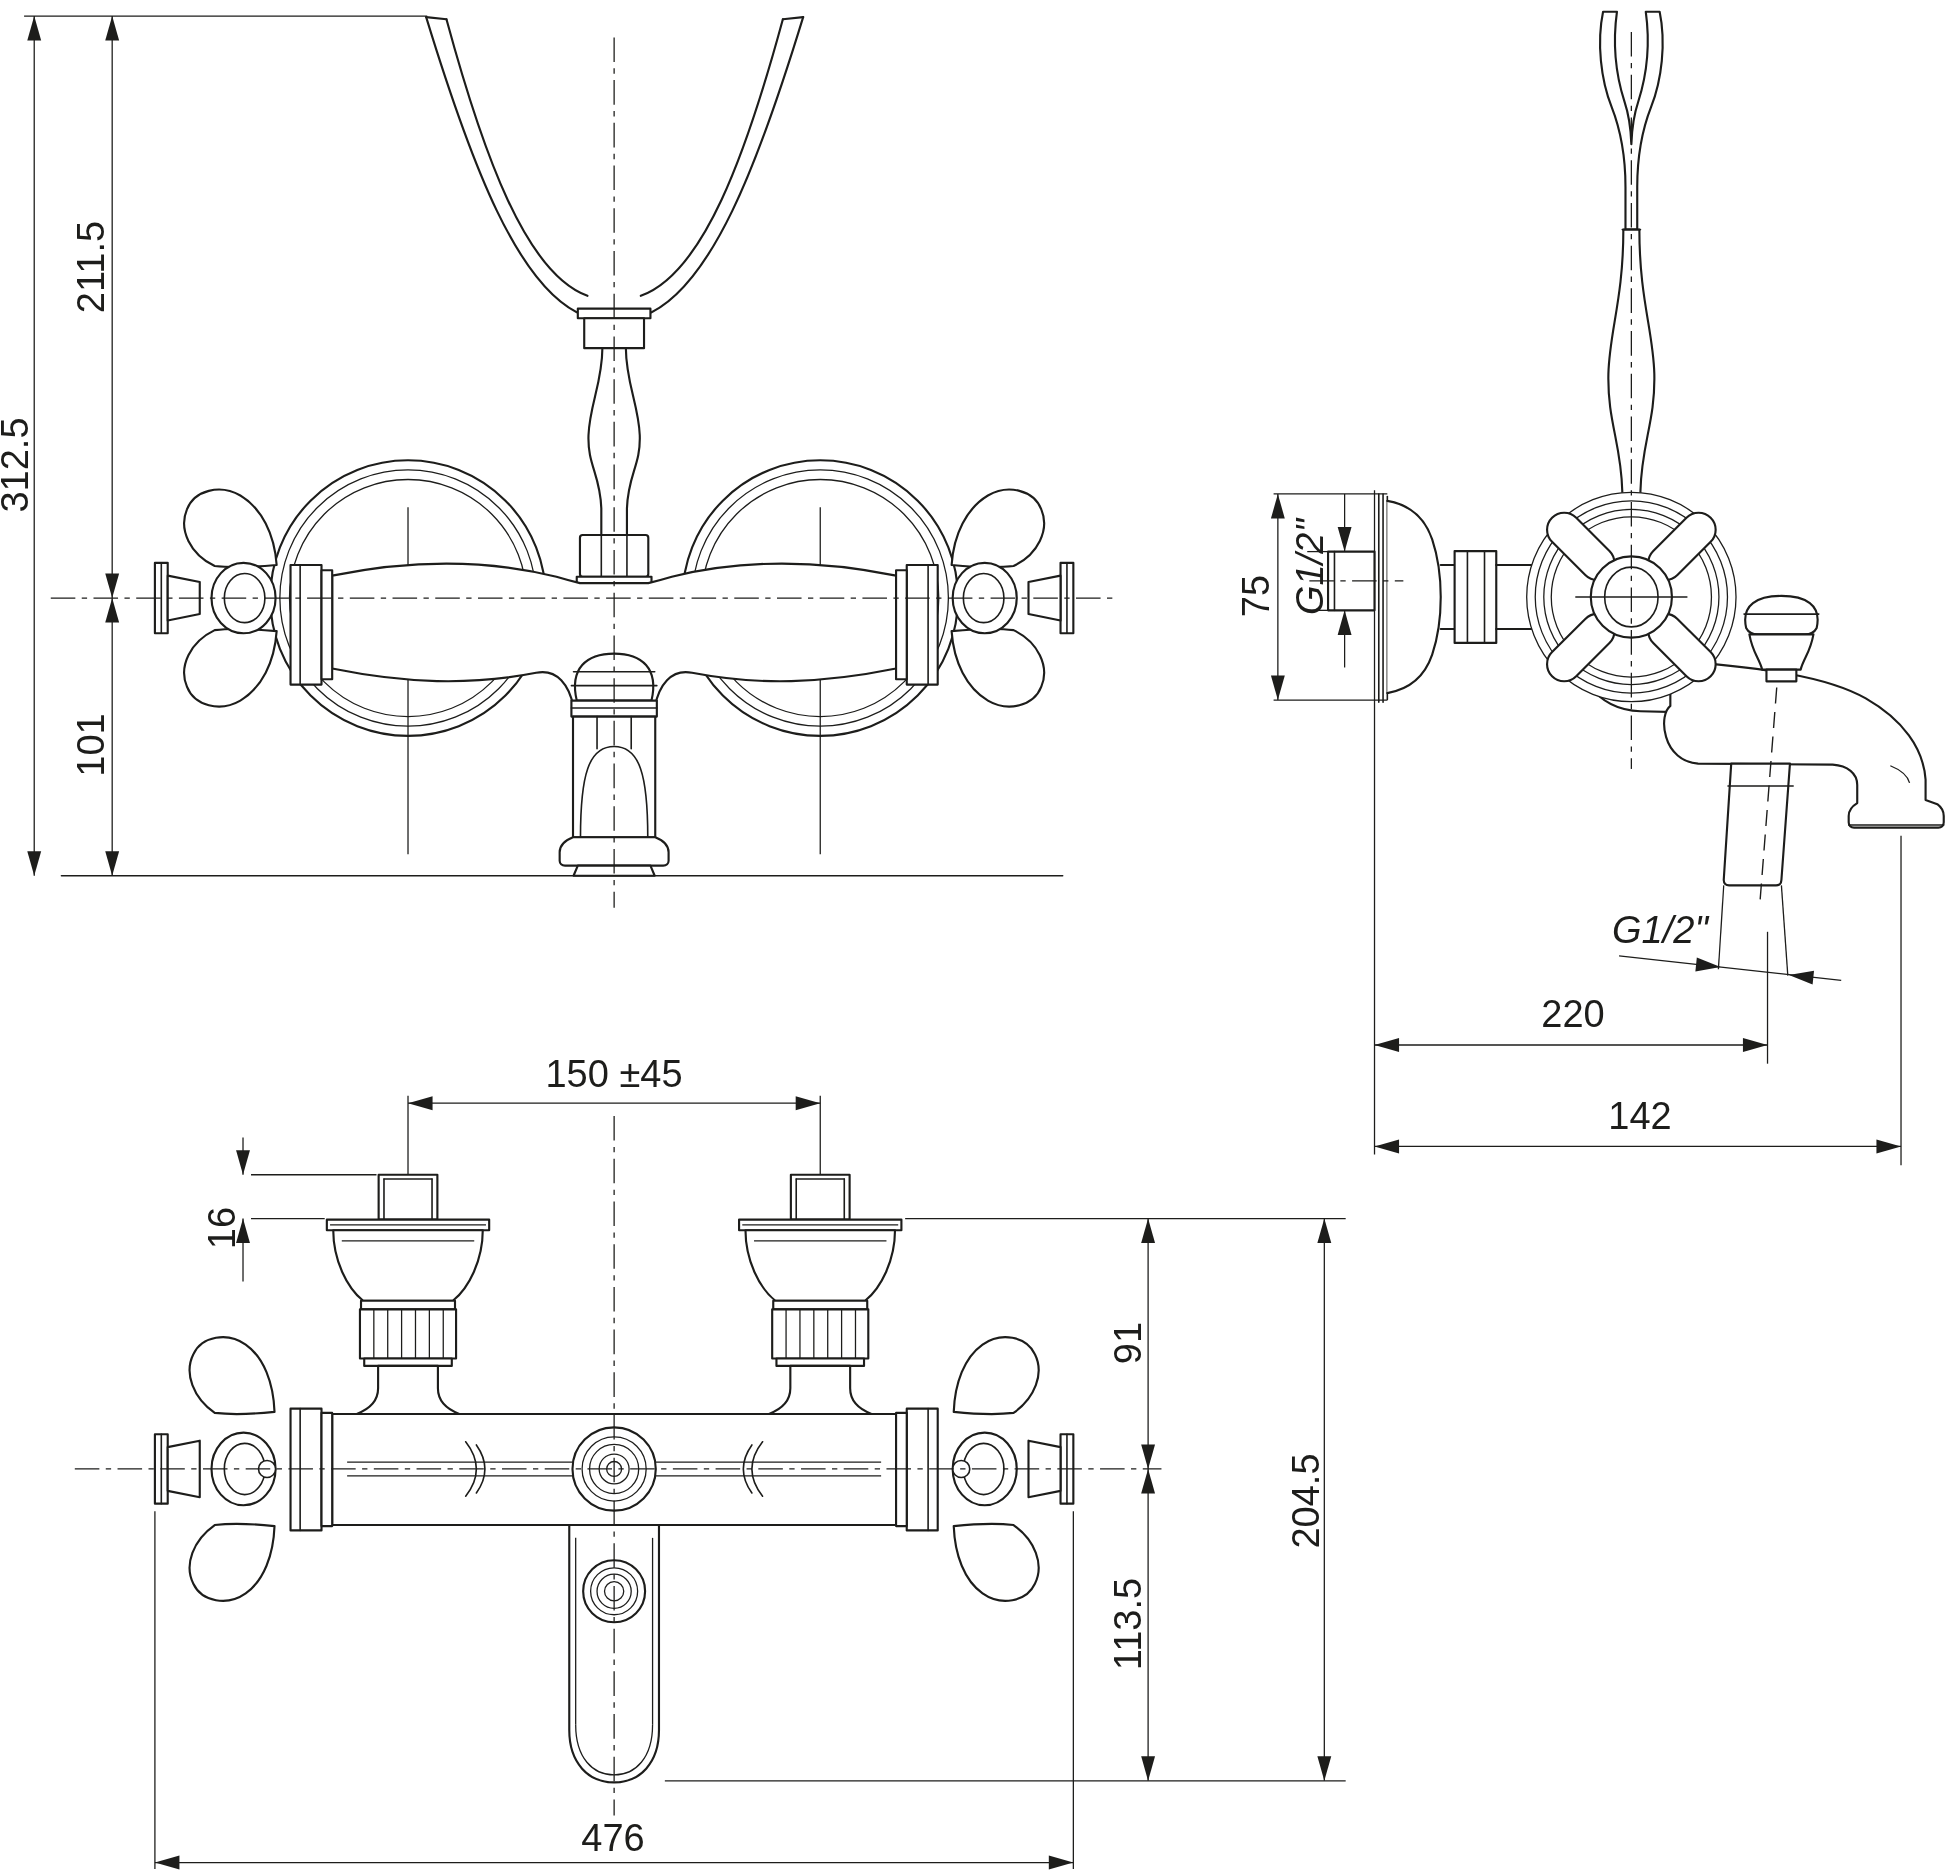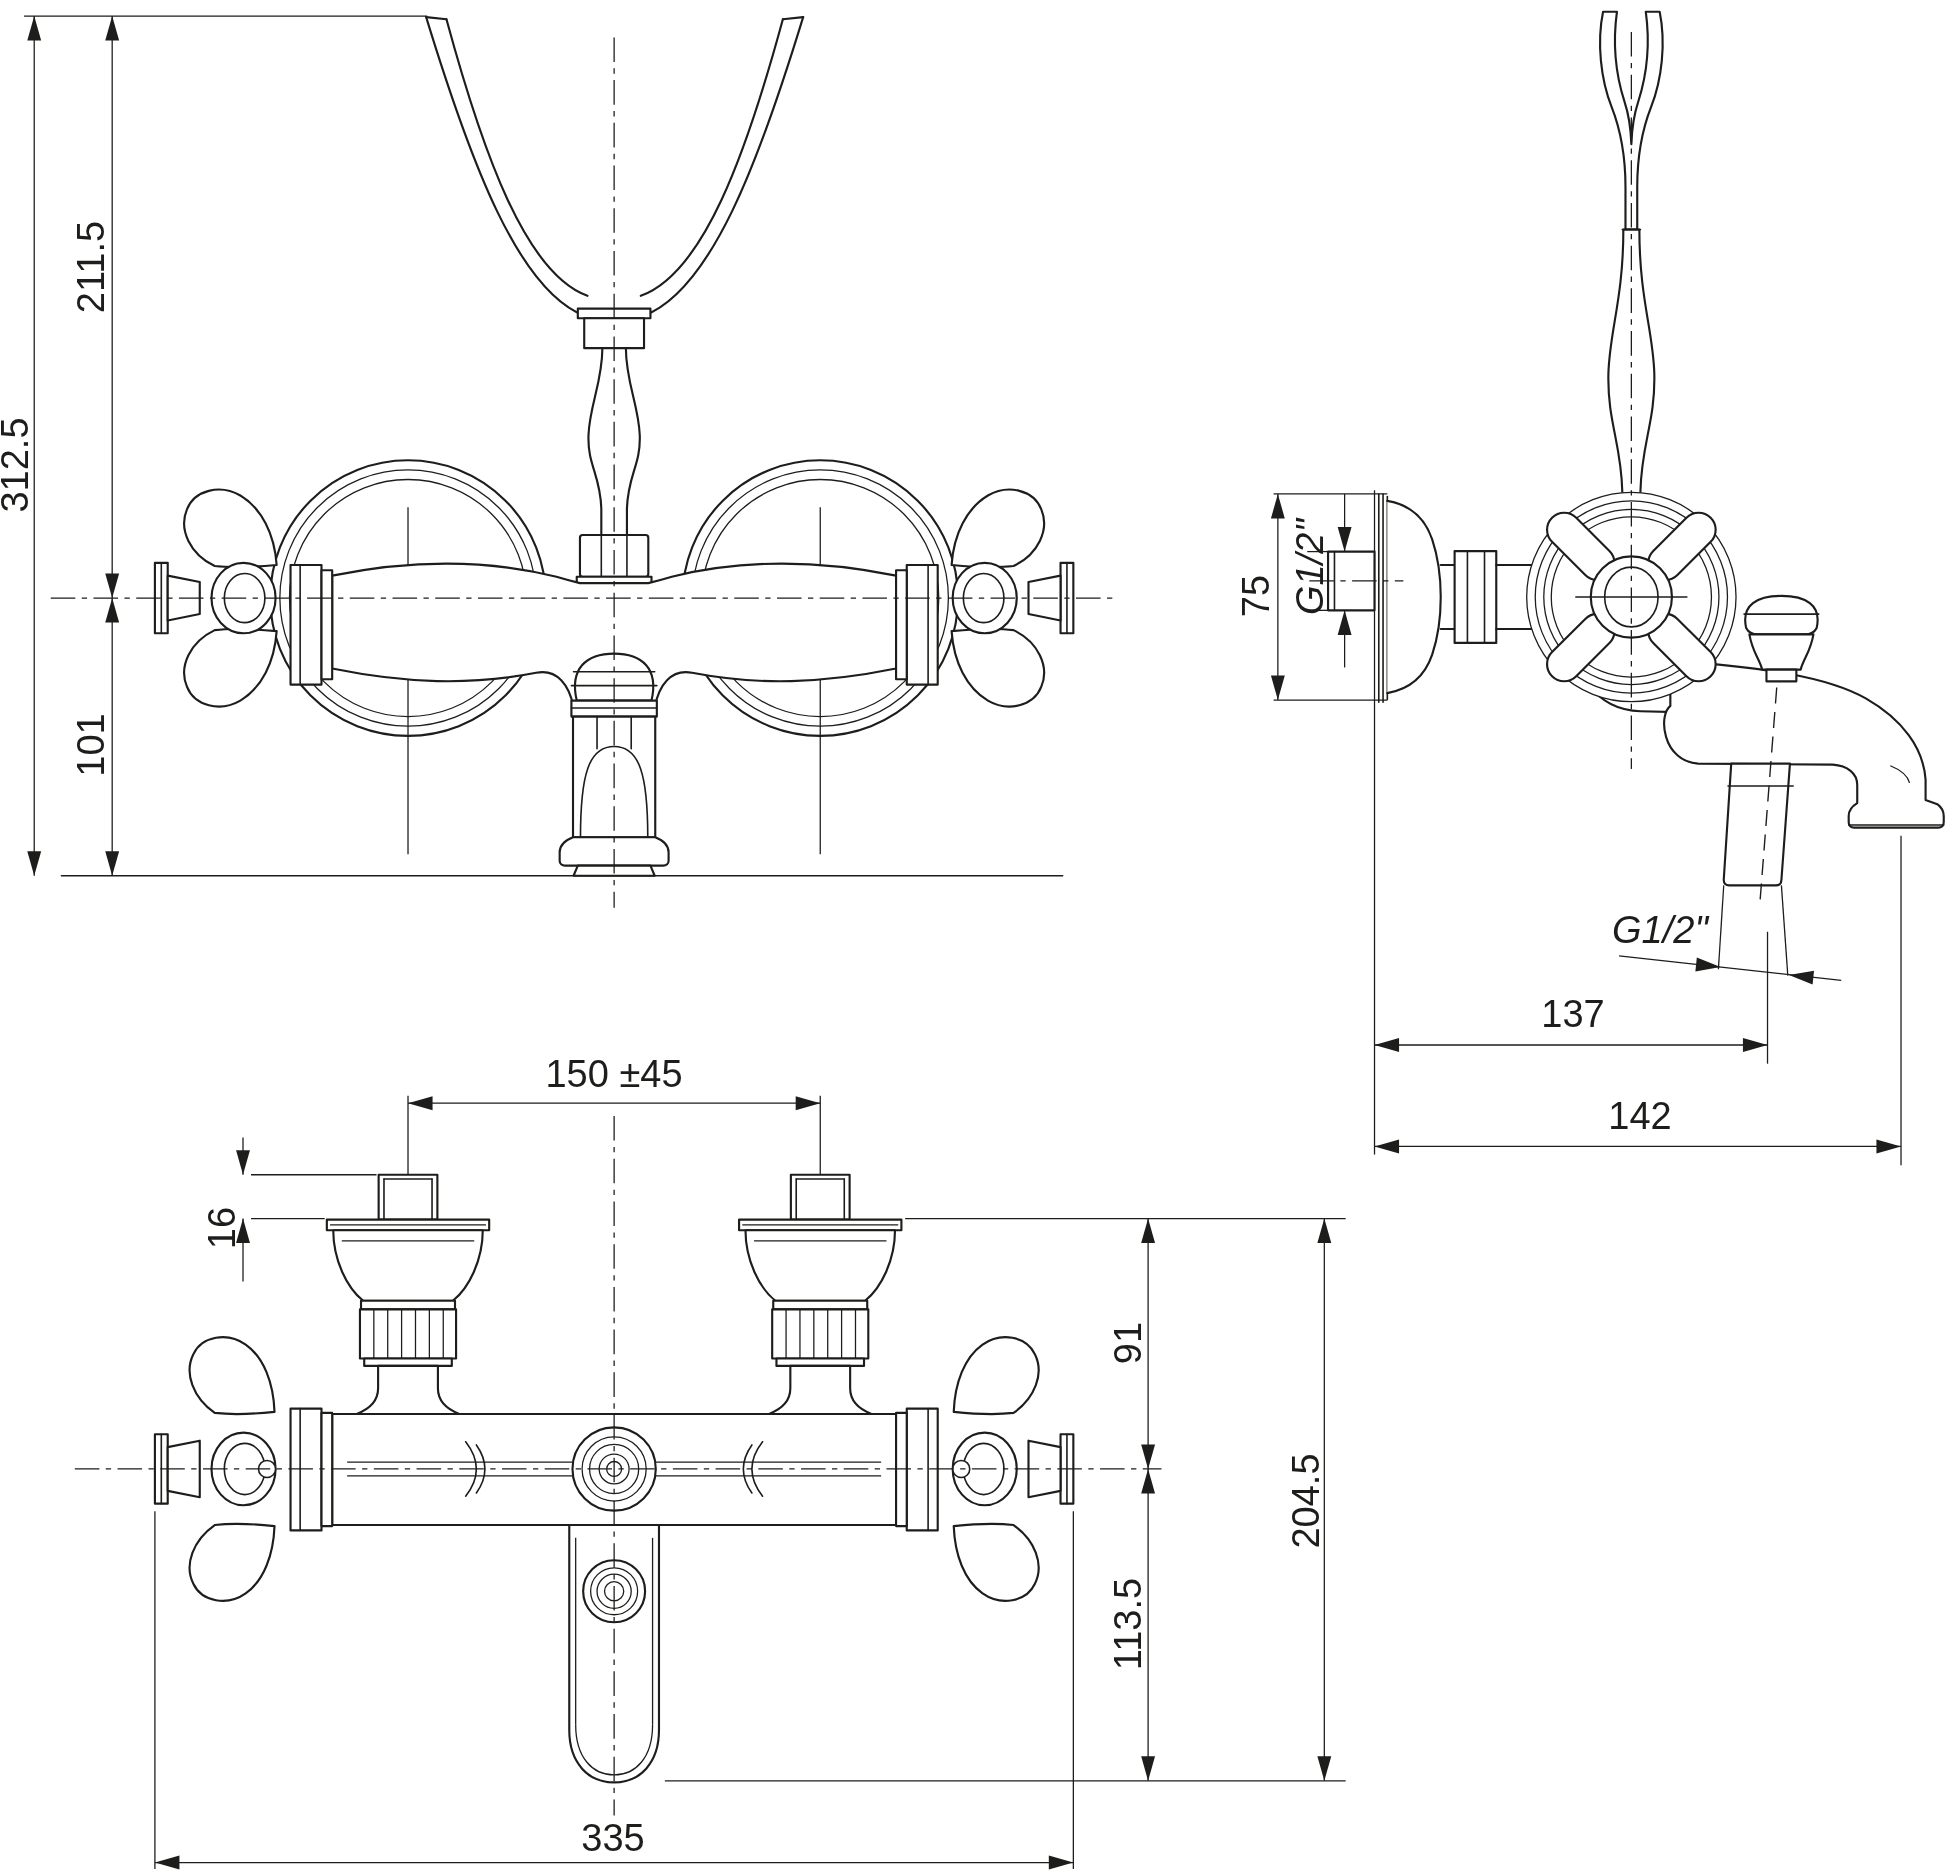--- a/index.html
+++ b/index.html
@@ -309,24 +309,24 @@
     </g>
   </g>
 </svg>
 
 <div class="dim rot" style="left:15px;top:465px">312.5</div>
 <div class="dim rot" style="left:91px;top:267px">211.5</div>
 <div class="dim rot" style="left:91px;top:745px">101</div>
 
 <div class="dim rot" style="left:1256px;top:596px">75</div>
 <div class="dim rot it" style="left:1310px;top:567px">G1/2"</div>
-<div class="dim" style="left:1573px;top:1014px">137</div>
+<div class="dim" style="left:1573px;top:1014px">220</div>
 <div class="dim" style="left:1640px;top:1116px">142</div>
 <div class="dim it" style="left:1660px;top:930px">G1/2"</div>
 
 <div class="dim" style="left:614px;top:1074px">150 ±45</div>
 <div class="dim rot" style="left:222px;top:1228px">16</div>
 <div class="dim rot" style="left:1128px;top:1343px">91</div>
 <div class="dim rot" style="left:1128px;top:1624px">113.5</div>
 <div class="dim rot" style="left:1306px;top:1501px">204.5</div>
-<div class="dim" style="left:613px;top:1838px">335</div>
+<div class="dim" style="left:613px;top:1838px">476</div>
 </div>
 
 
 </body></html>

